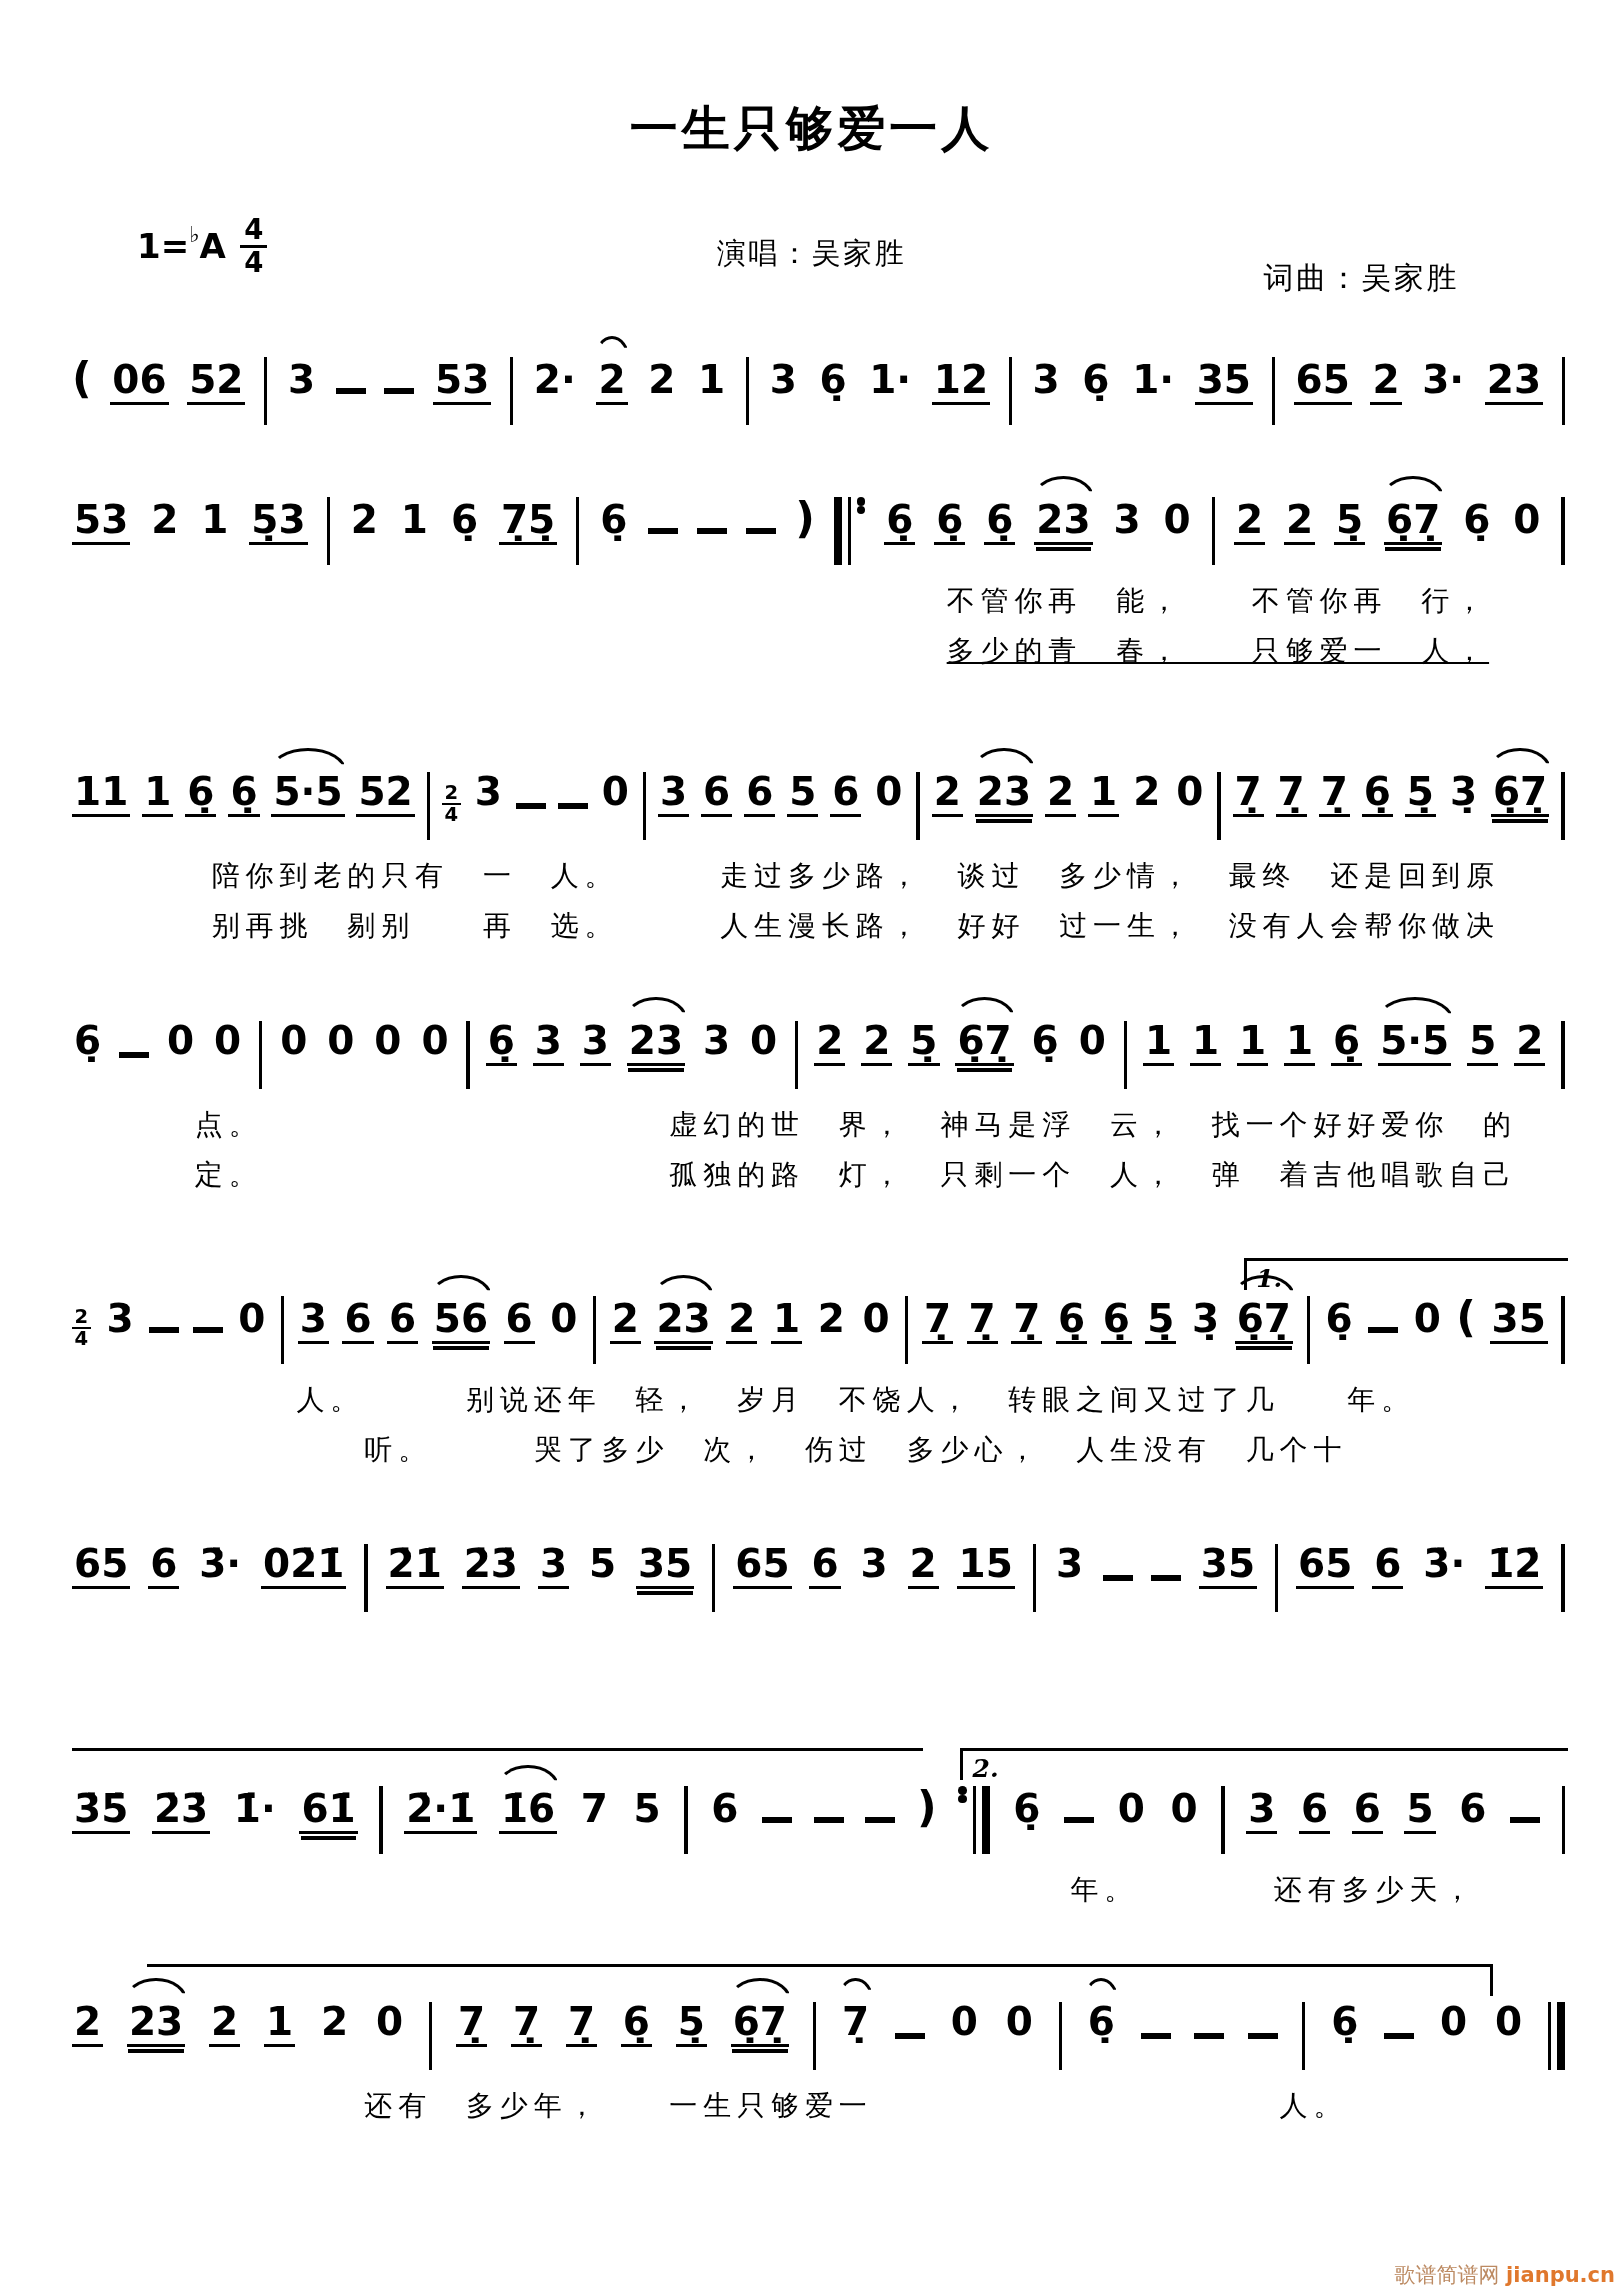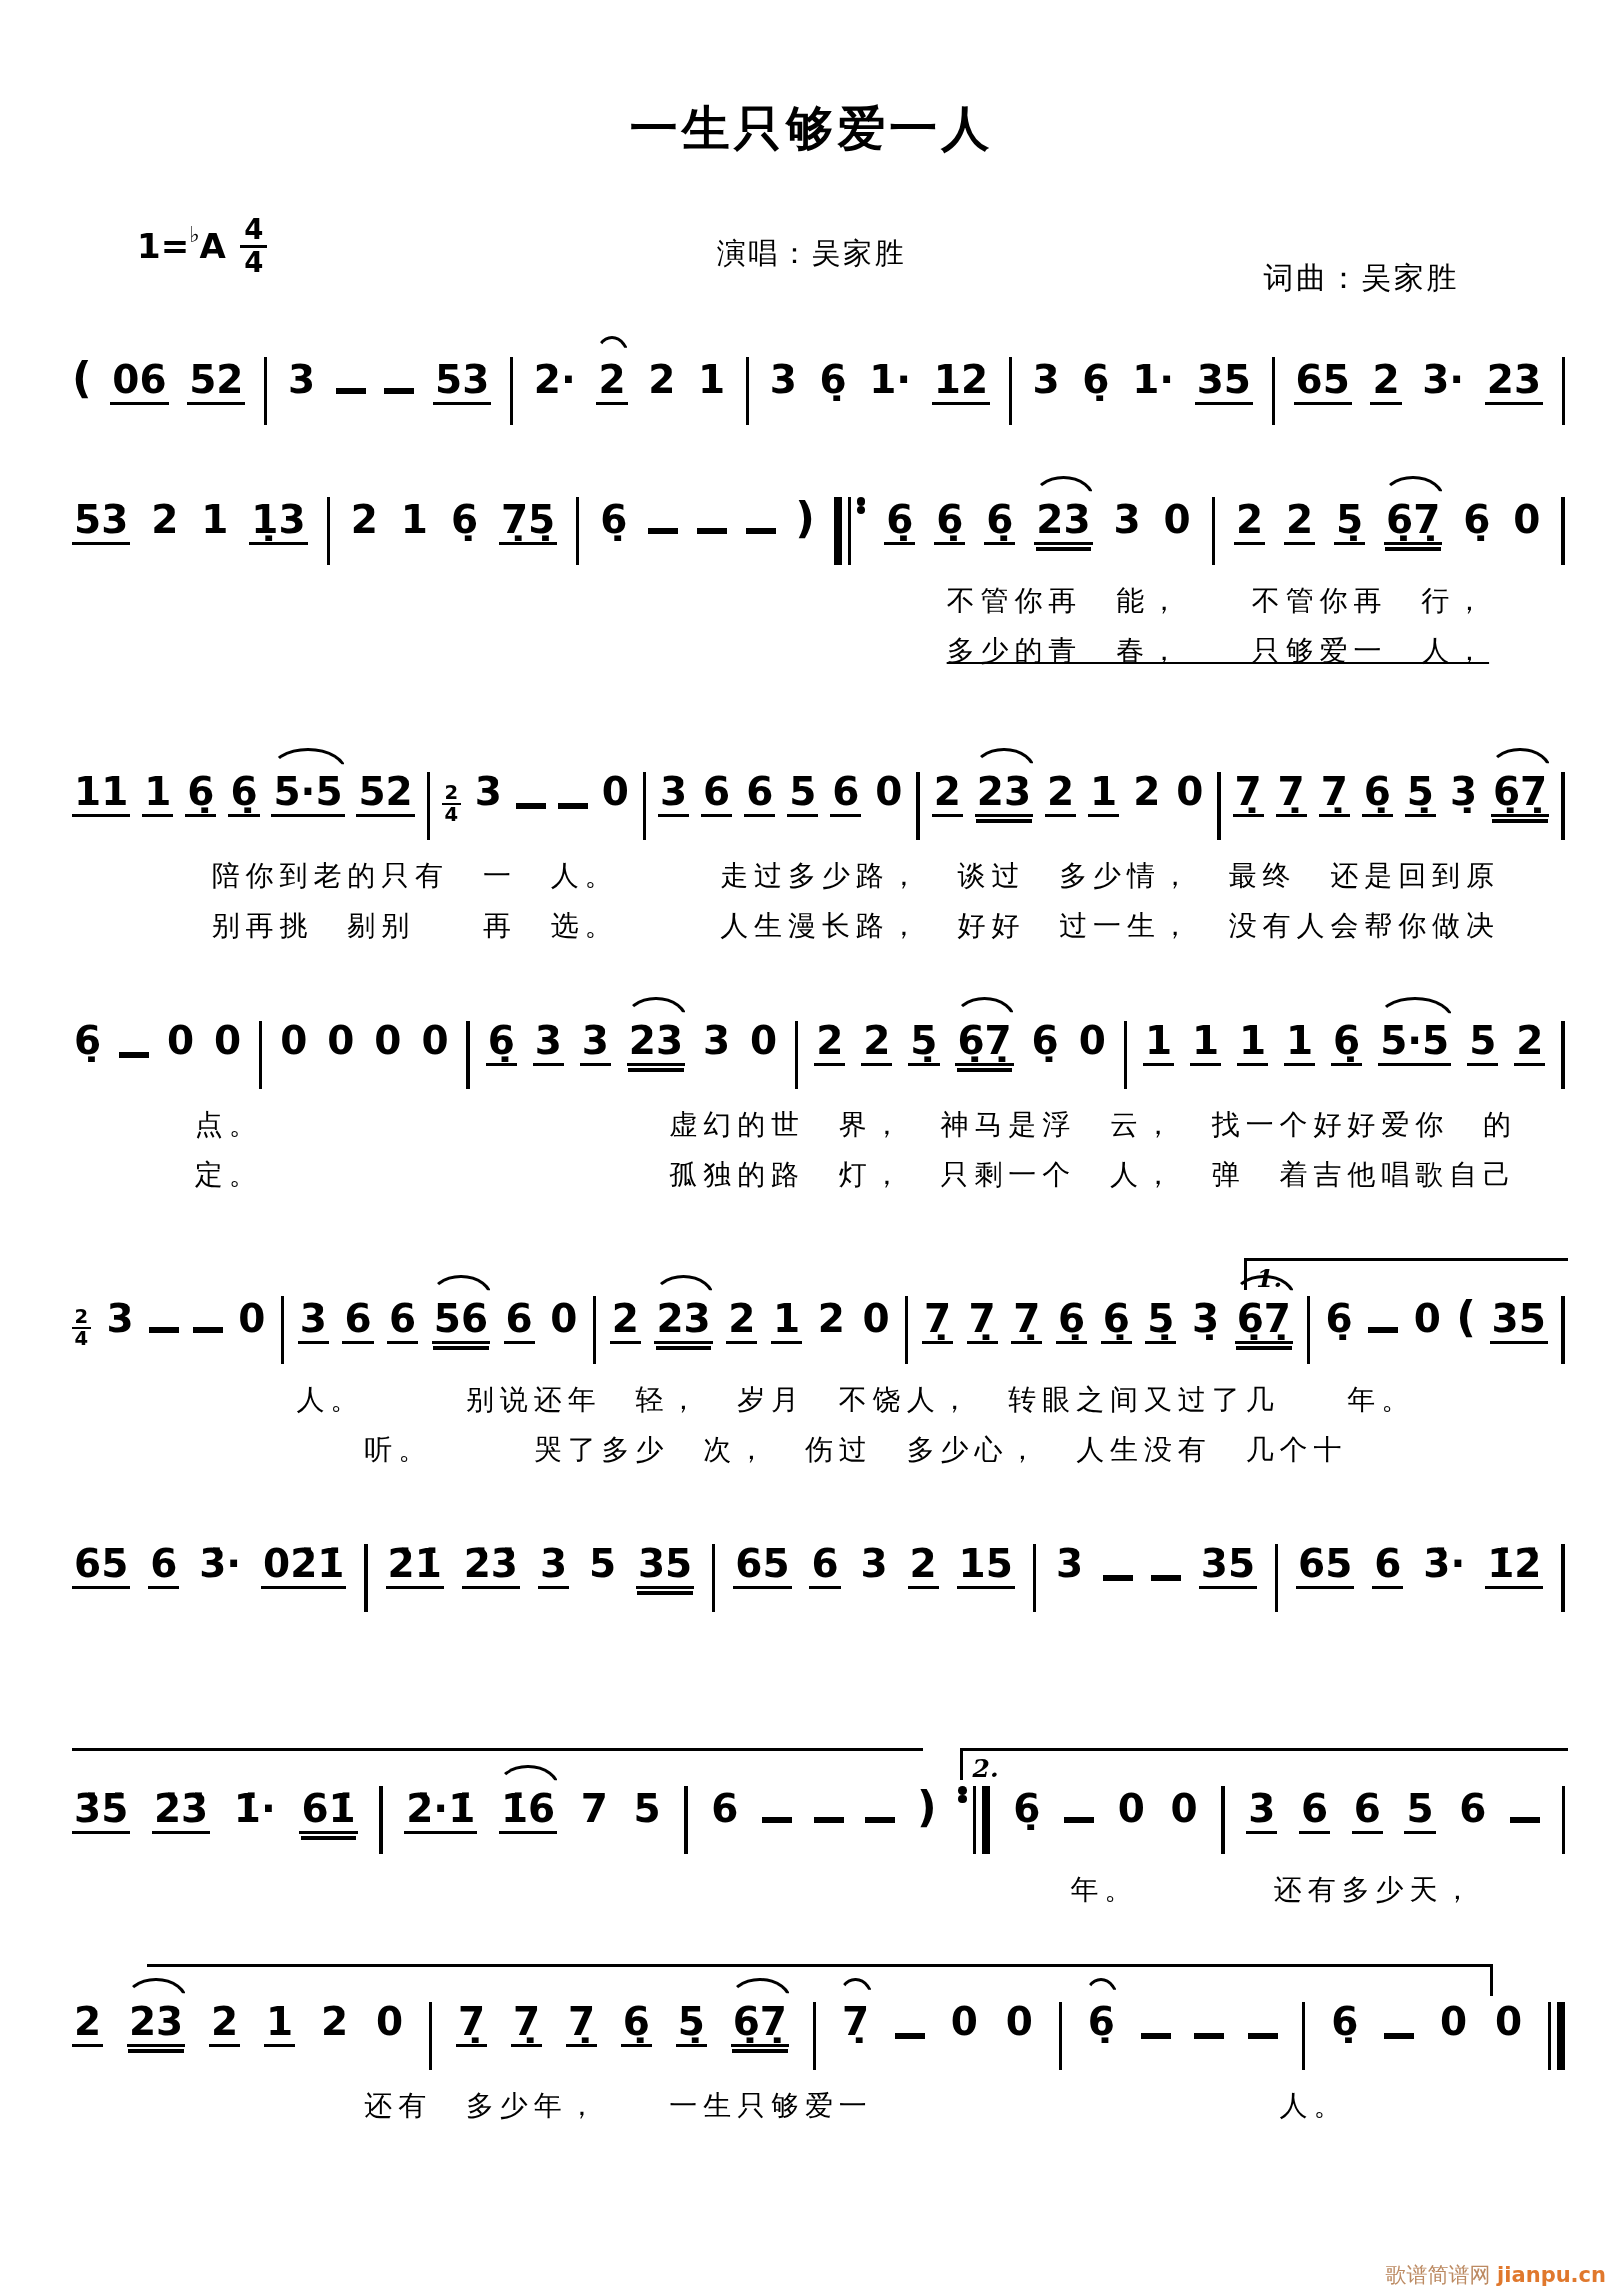--- a/index.html
+++ b/index.html
@@ -49,21 +49,21 @@
   
   .volta{position:absolute;top:-38px;height:29px;border-top:3.9px solid #000;}
   .volta.tl{border-left:3.9px solid #000;}
   .volta.tr{border-right:3.9px solid #000;}
   .vlabel{position:absolute;left:9.2px;top:2.6px;font-family:"DejaVu Serif","Liberation Serif",serif;
           font-style:italic;font-weight:bold;font-size:25px;}
   
   .lyr{position:relative;margin-top:22px;font-family:"DejaVu Serif","Liberation Serif",serif;
        font-size:28px;letter-spacing:5.9px;line-height:1.0;white-space:pre;text-align:center;}
   
-  #footer{position:absolute;right:17px;bottom:6.5px;font-size:21px;
+  #footer{position:absolute;right:8px;bottom:6.5px;font-size:21px;
           font-family:"DejaVu Serif","Liberation Serif",serif;}
   #footer .site{color:#bc8a62;}
   #footer .domain{color:#e0782d;font-family:"DejaVu Sans",sans-serif;font-weight:bold;}
 </style>
 </head>
 <body>
 
 <div id="page">
   <div id="title">一生只够爱一人</div>
 
@@ -115,21 +115,21 @@
             <span class="bar"></span>
           </div>
         </div>
       </div>
       <div class="system" id="sys1">
         <div class="noteswrap">
           <div class="notes">
             <span class="n u">53</span>
             <span class="n">2</span>
             <span class="n">1</span>
-            <span class="n u">1̣3</span>
+            <span class="n u">5̣3</span>
             <span class="bar"></span>
             <span class="n">2</span>
             <span class="n">1</span>
             <span class="n">6̣</span>
             <span class="n u">7̣5̣</span>
             <span class="bar"></span>
             <span class="n">6̣</span>
             <span class="dash"></span>
             <span class="dash"></span>
             <span class="dash"></span>

